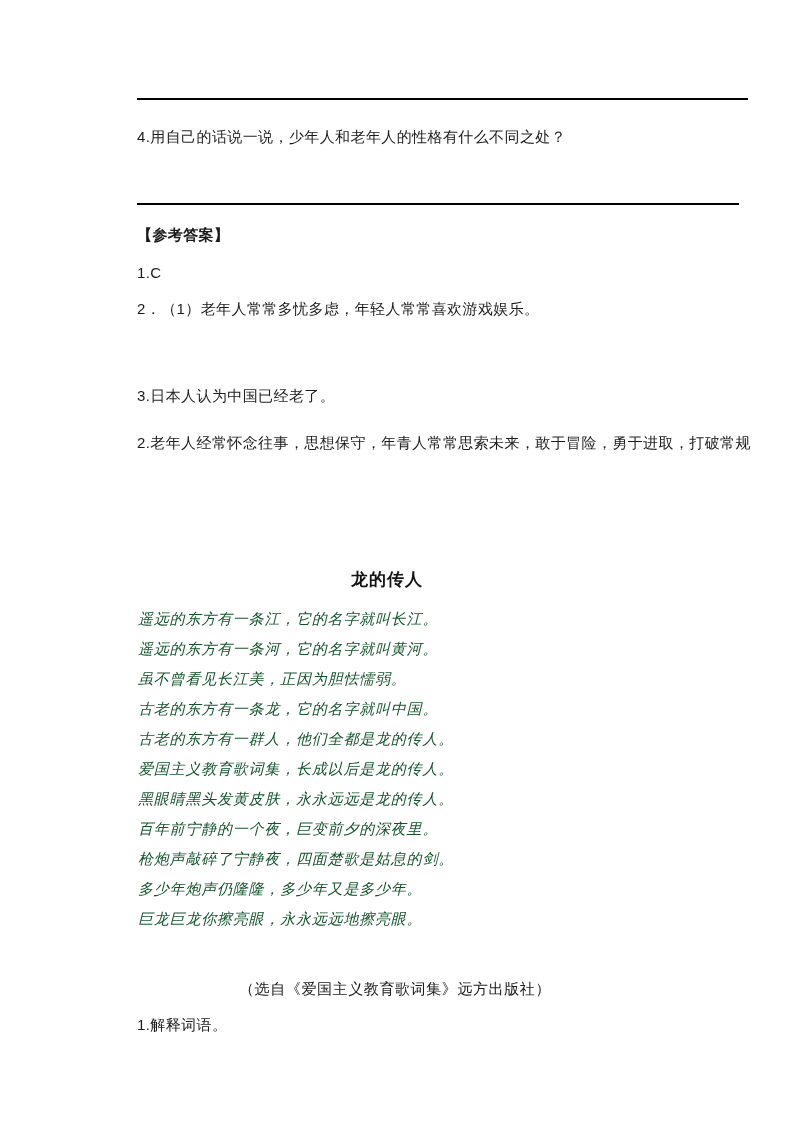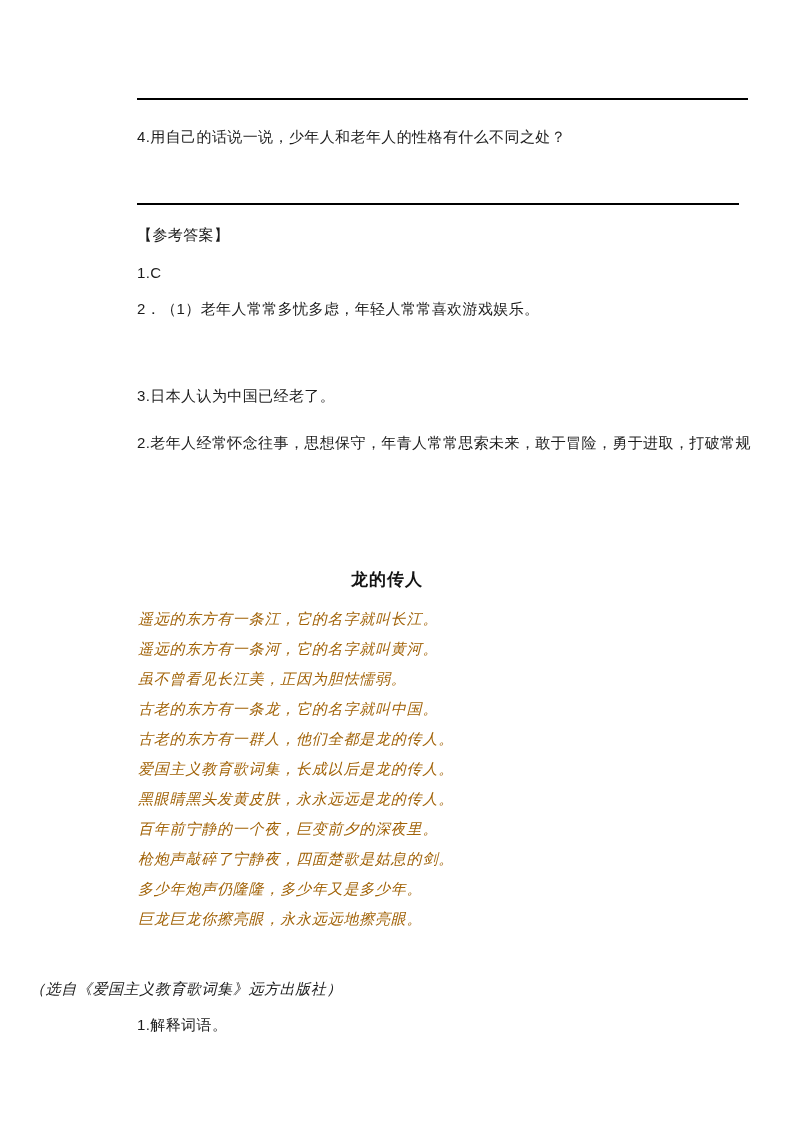--- a/index.html
+++ b/index.html
@@ -38,21 +38,21 @@
   .qline {
     position: absolute;
     font-size: 15px;
     line-height: 22px;
     letter-spacing: 0.4px;
     white-space: nowrap;
     color: #1c1c1c;
   }
 
   .q4        { left: 107px; top: 126px; }
-  .ans-head  { left: 107px; top: 224px; font-weight: 400; }
+  .ans-head  { left: 107px; top: 224px; font-weight: 700; }
   .ans-1     { left: 107px; top: 262px; }
   .ans-2     { left: 107px; top: 298px; }
   .ans-2b    { left: 118px; top: 343px; }
   .ans-3     { left: 107px; top: 385px; }
 
   
   .ans-4 {
     position: absolute;
     left: 78px;
     top: 424px;
@@ -84,34 +84,33 @@
     left: 108px;
     top: 604px;
     width: 640px;
   }
   .poem-line {
     font-family: "Liberation Serif", "DejaVu Serif", serif;
     font-size: 15px;
     line-height: 30px;
     letter-spacing: 0.8px;
     white-space: nowrap;
-    color: #a16207;
+    color: #14532d;
     font-style: italic;
   }
 
   .poem-source {
     position: absolute;
     left: 0;
     top: 980px;
     width: 730px;
-    text-align: left;
+    text-align: center;
     font-family: "Liberation Serif", "DejaVu Serif", serif;
     font-size: 15px;
     letter-spacing: 0.6px;
-    font-style: italic;
     color: #1a1a1a;
   }
 </style>
 </head>
 <body>
 
 <div class="page">
 
   <div class="rule rule-top"></div>
 

